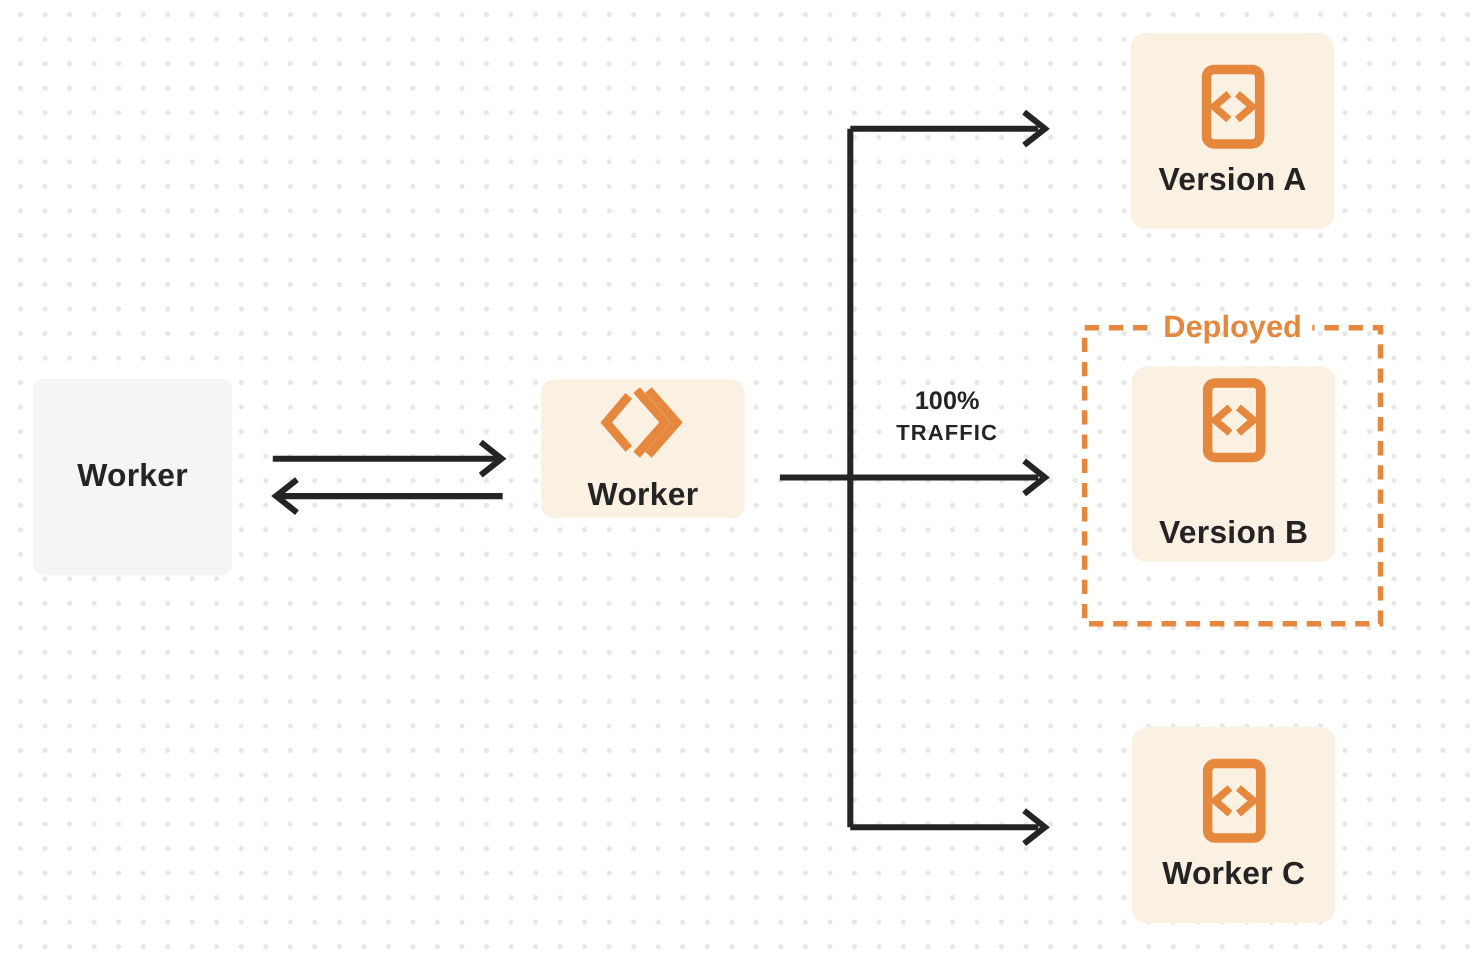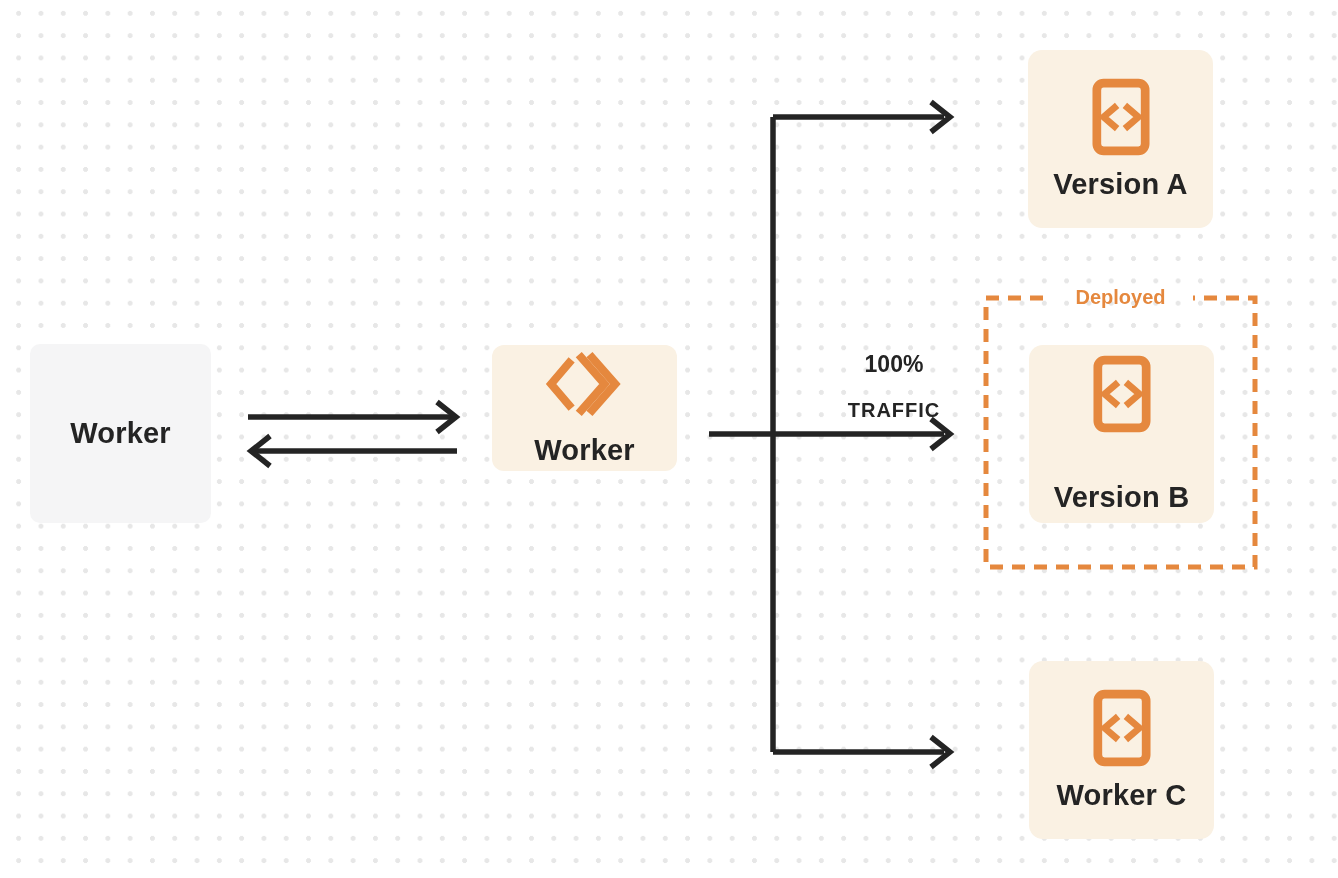--- a/index.html
+++ b/index.html
@@ -52,58 +52,57 @@
     background: #faf1e3;
     border-radius: 12px;
     gap: 16px;
   }
   .version {
     width: 185px; height: 178px;
     background: #faf1e3;
     border-radius: 14px;
     gap: 12px;
   }
-  .version-a { left: 1028px; top: 30px; margin-top: 20px; }
-  .version-b { left: 1029px; top: 345px; gap: 48px; }
+  .version-a { left: 1028px; top: 30px; }
+  .version-b { left: 1029px; top: 333px; gap: 48px; }
   .version-c { left: 1029px; top: 661px; }
   .icon-wrap {
     display: flex;
     align-items: center;
     justify-content: center;
   }
   .deployed-label {
     position: absolute;
     left: 986px; top: 283px;
     width: 269px;
     text-align: center;
     font-weight: 700;
-    font-size: 20px;
+    font-size: 28px;
     line-height: 28px;
     color: #e5883e;
     white-space: nowrap;
   }
   .traffic-label {
     position: absolute;
-    left: 808px; top: 351px;
+    left: 775px; top: 351px;
     width: 172px;
     text-align: center;
     color: #242424;
     font-weight: 700;
   }
   .traffic-label .pct {
     display: block;
     font-size: 23px;
     line-height: 27px;
   }
   .traffic-label .word {
     display: block;
     font-size: 20px;
     line-height: 33px;
     letter-spacing: 1px;
-    margin-top: 16px;
   }
   .stroke-line {
     stroke: #242424;
     stroke-width: 5.5;
     fill: none;
     stroke-linecap: butt;
     stroke-linejoin: miter;
   }
   .dashed-frame {
     stroke: #e5883e;

